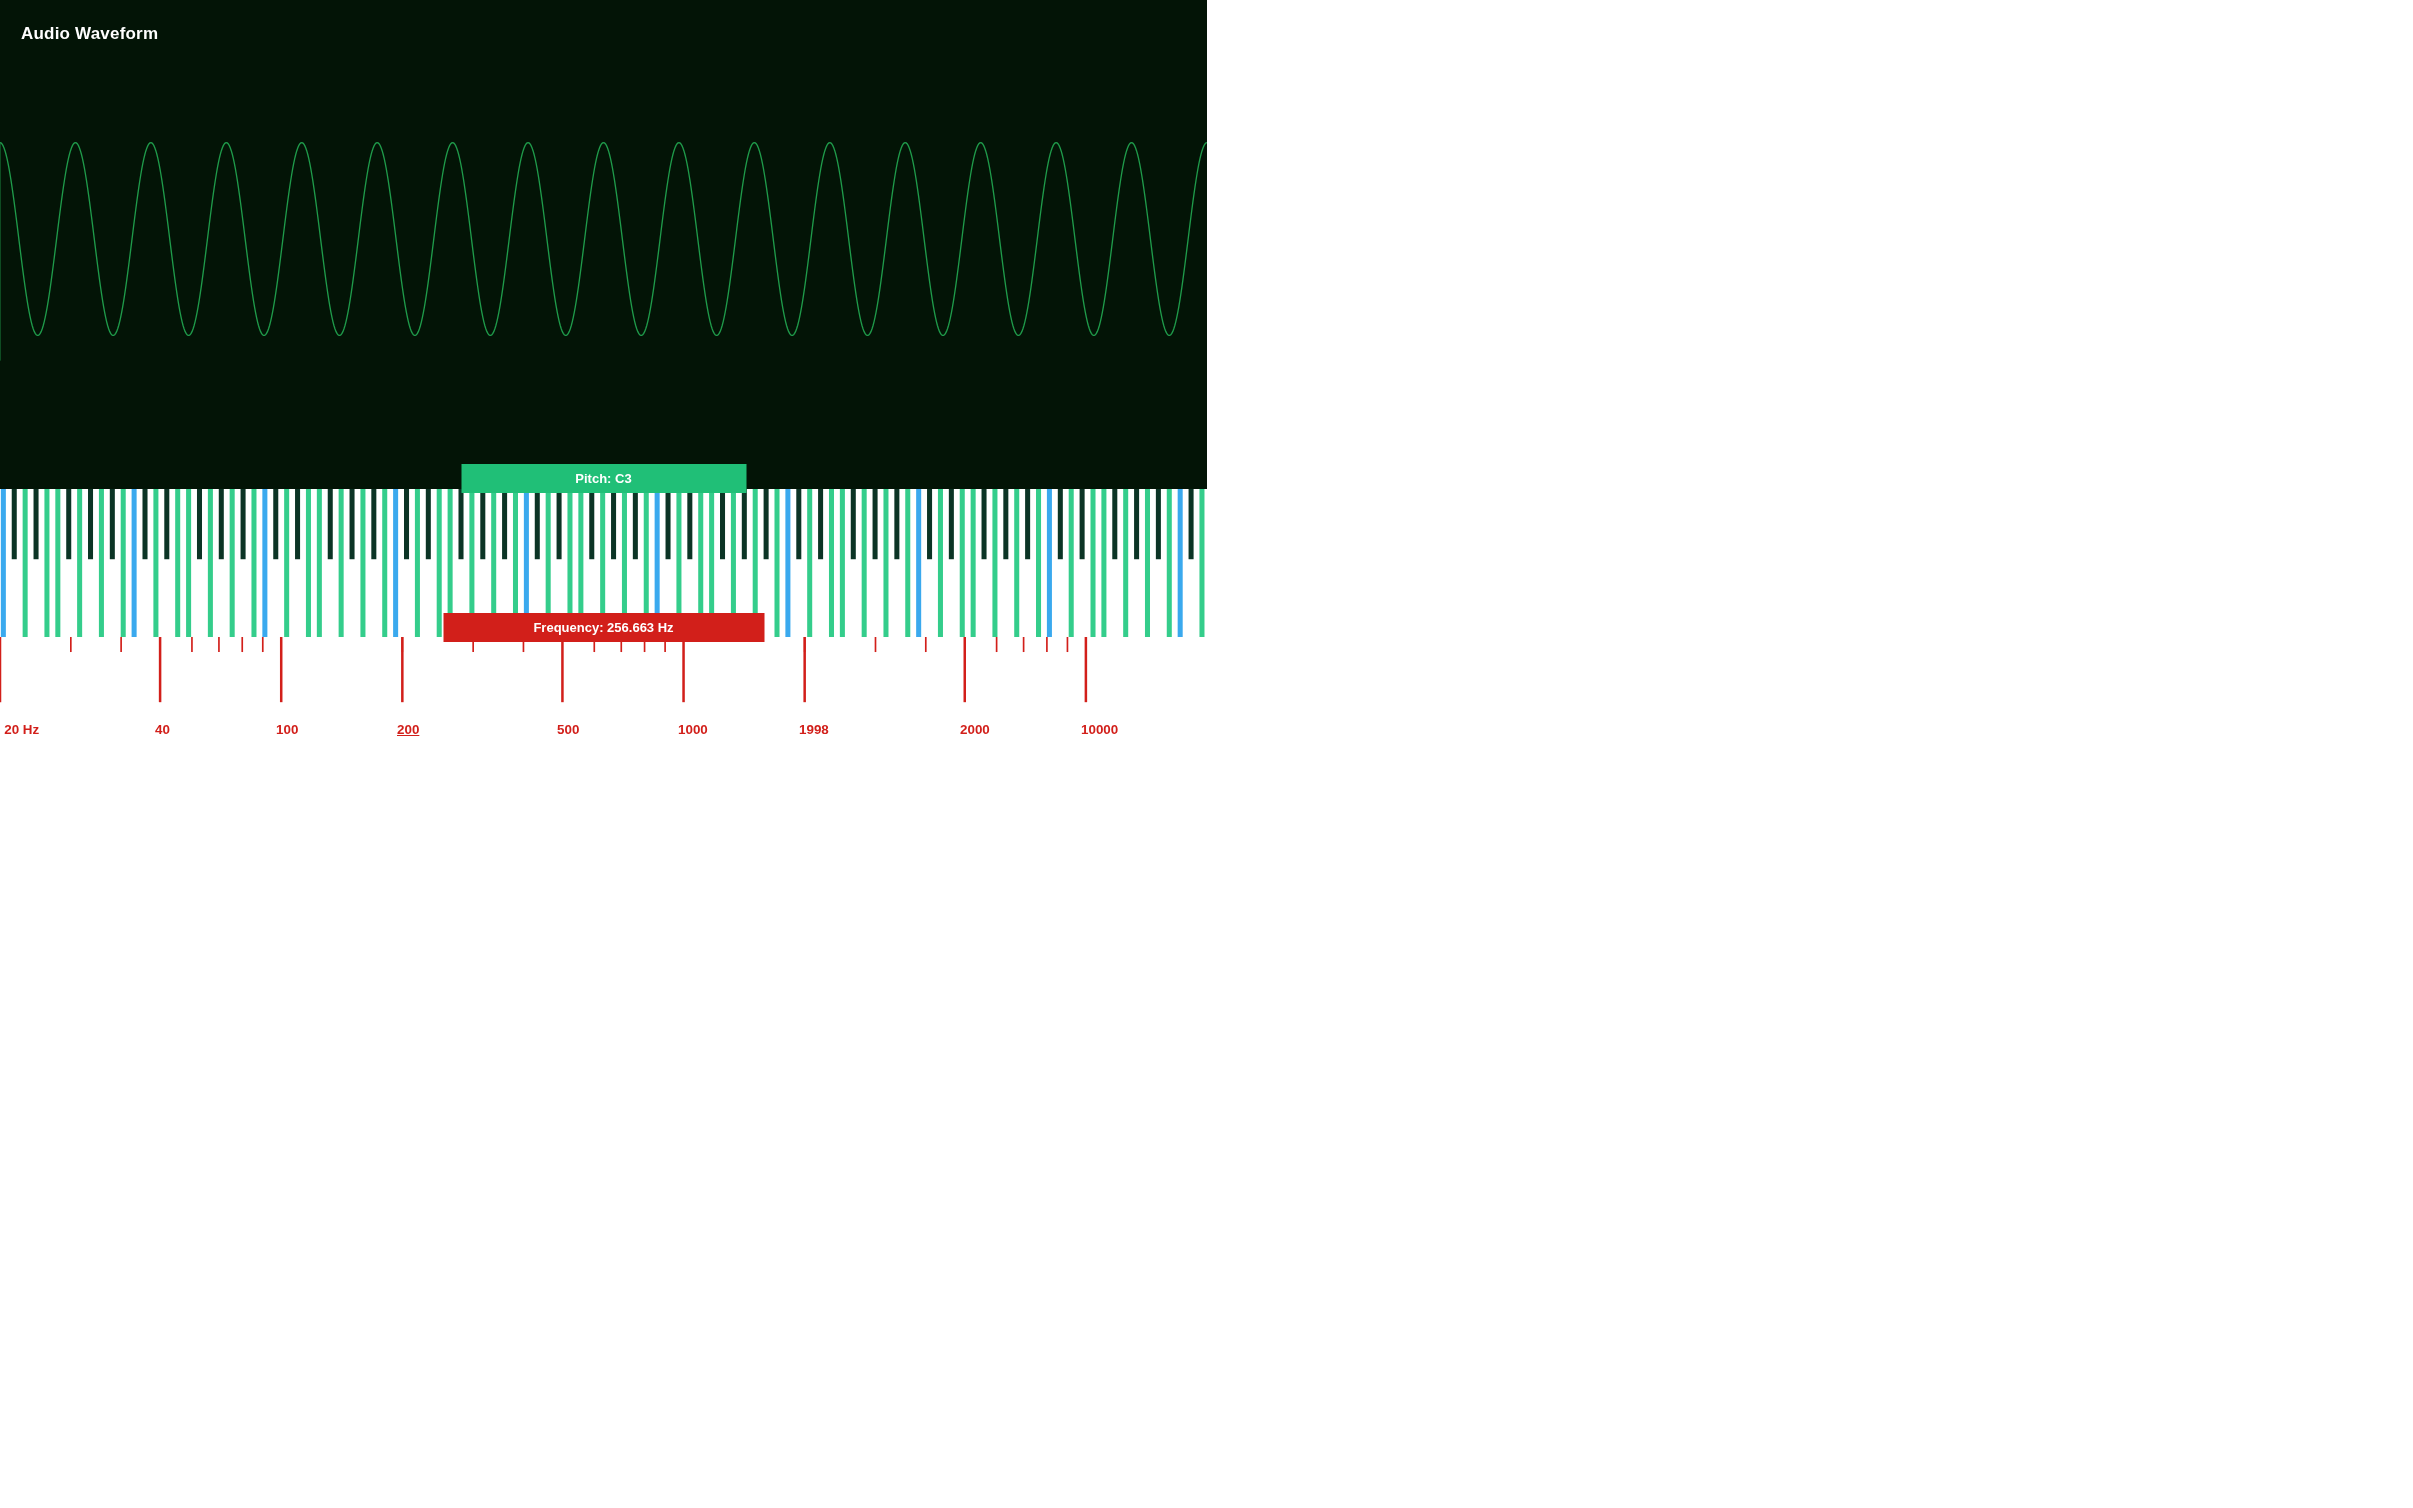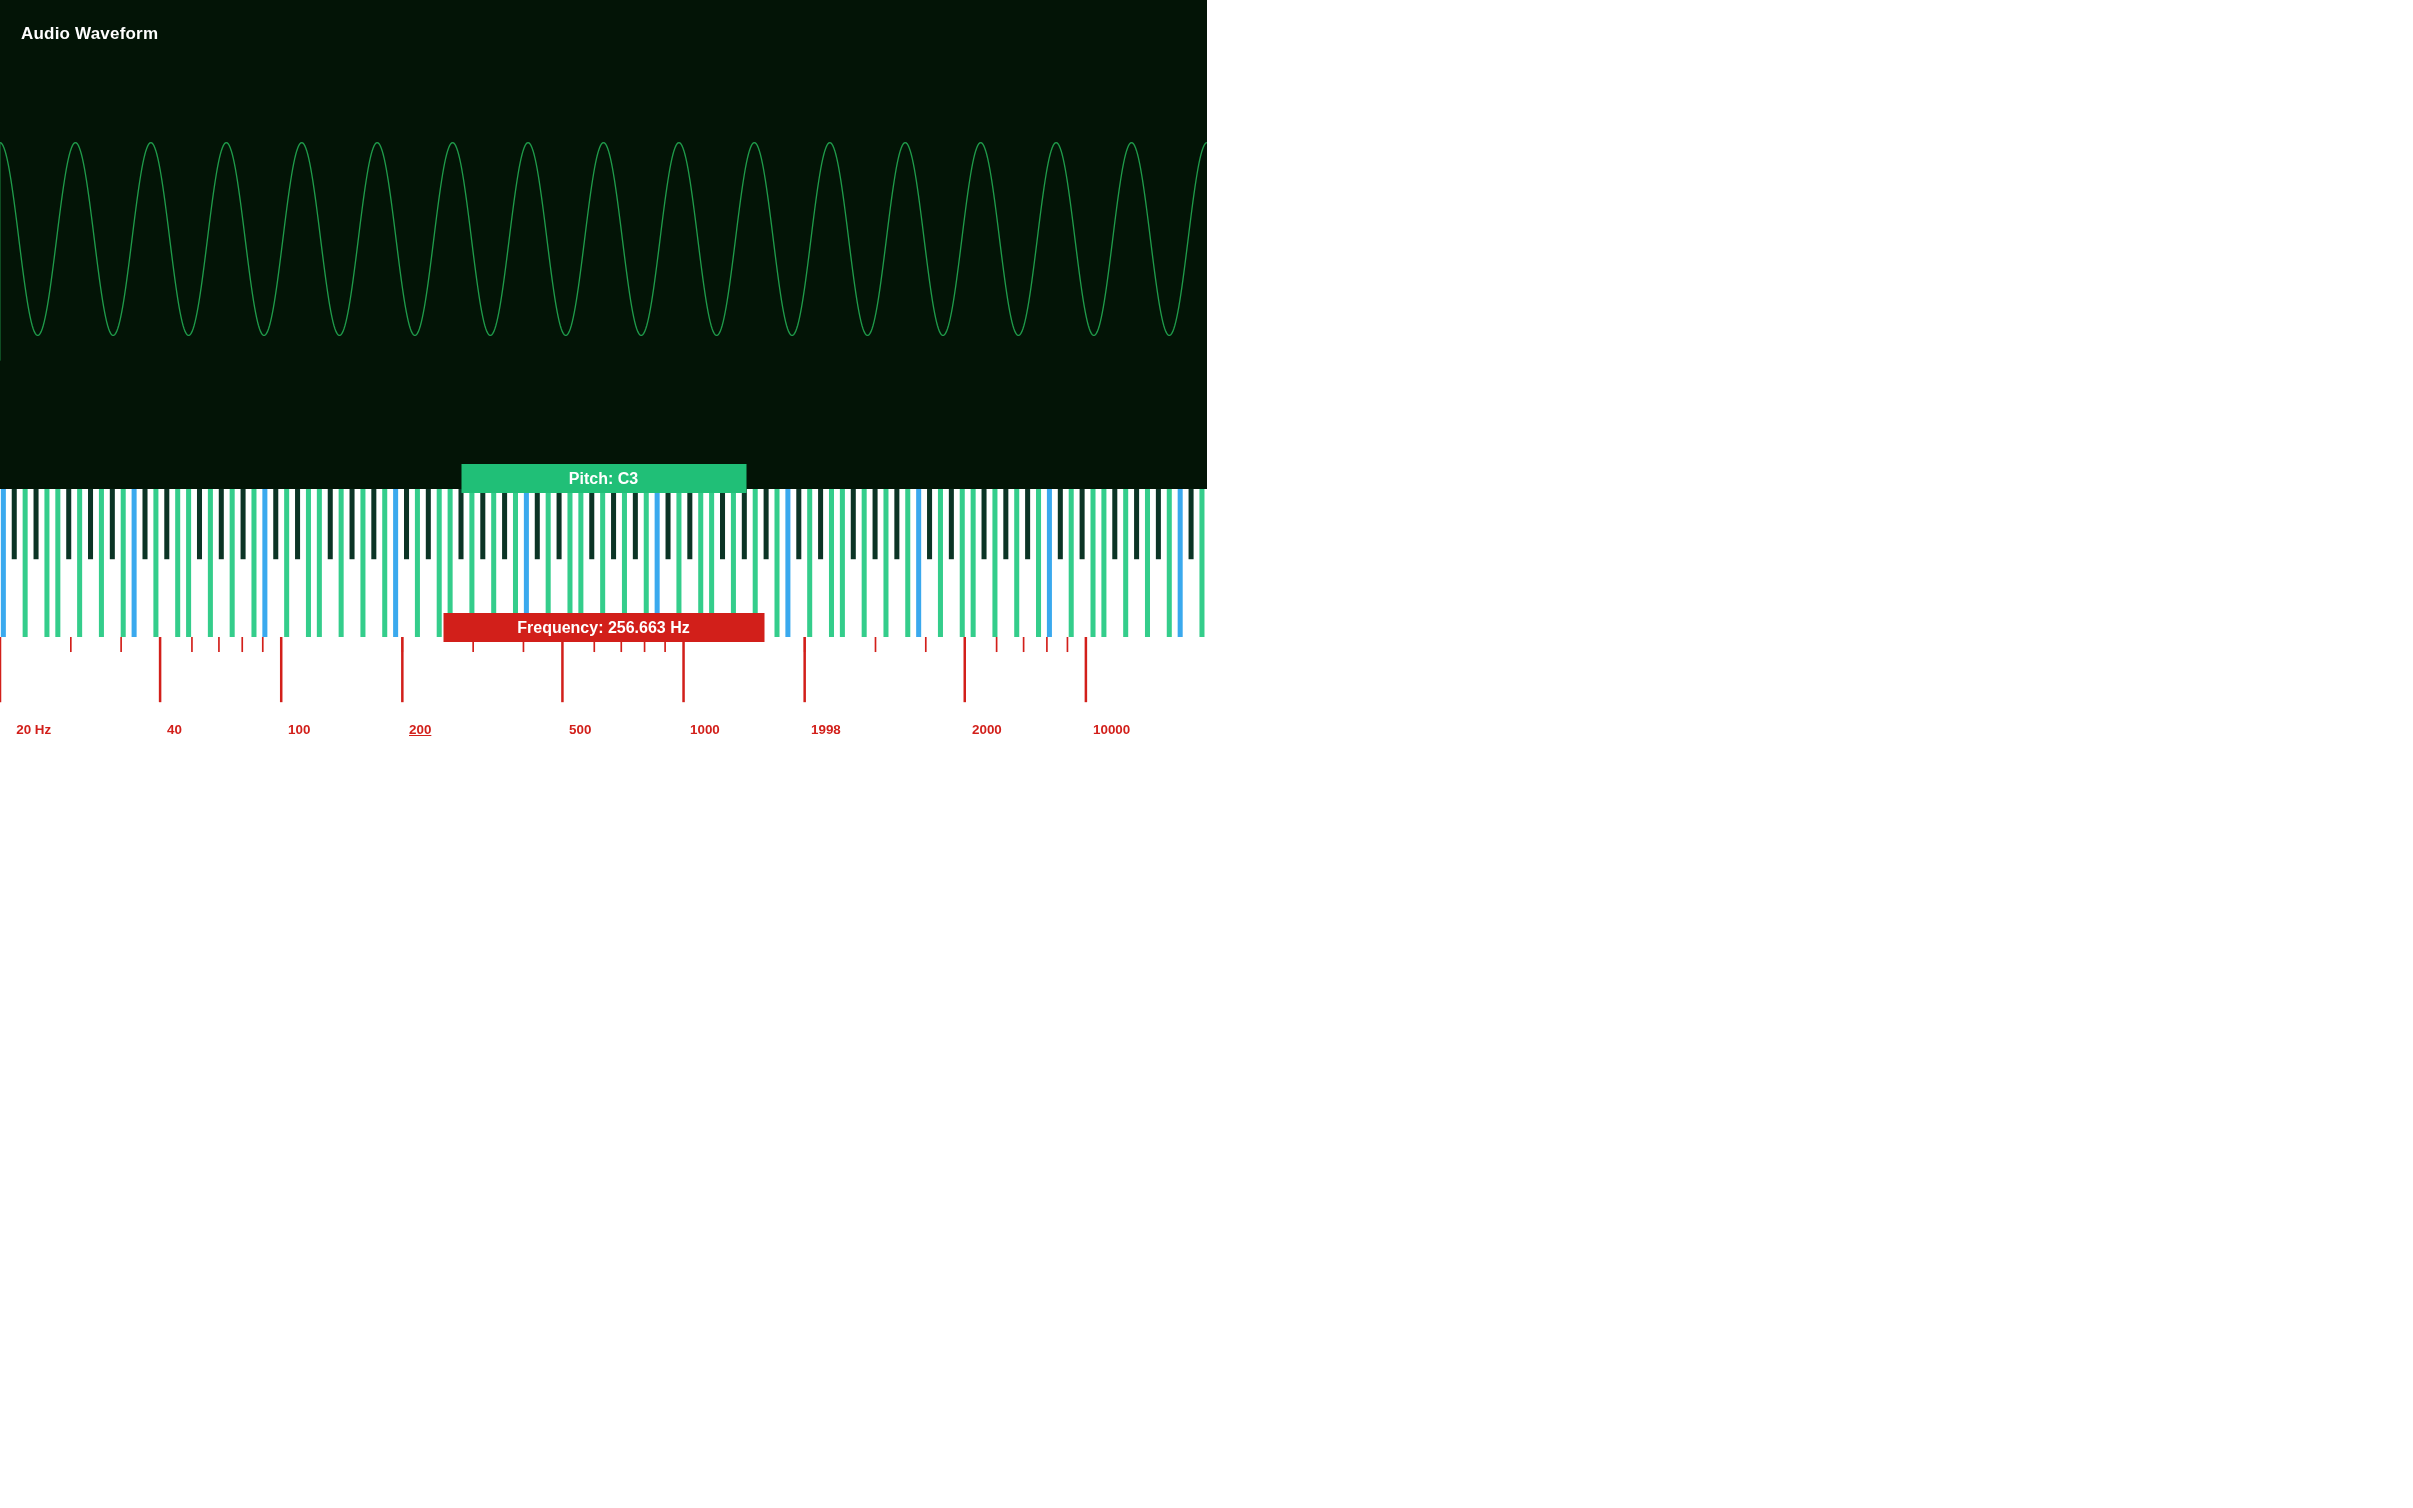--- a/index.html
+++ b/index.html
@@ -50,32 +50,31 @@
   }
   .ruler-svg { position: absolute; left: 0; top: 0; width: 1207px; height: 117px; }
   .ruler-label {
     position: absolute;
     font-size: 13.4px;
     font-weight: 700;
     color: #d21f1a;
     top: 85px;
     transform: translateX(0);
     white-space: nowrap;
-    margin-left: 12px;
   }
 
   
   .badge {
     position: absolute;
     left: 50%;
     transform: translateX(-50%);
     height: 29px;
     line-height: 29px;
     font-weight: 700;
-    font-size: 16px;
+    font-size: 13px;
     color: #fff;
     text-align: center;
     padding: 0 15px;
     white-space: nowrap;
   }
   .badge-pitch { top: 464px; width: 285px; background: #20bf77; }
   .badge-freq  { top: 613px; width: 321px; background: #d21f1a; }
 </style>
 </head>
 <body>

